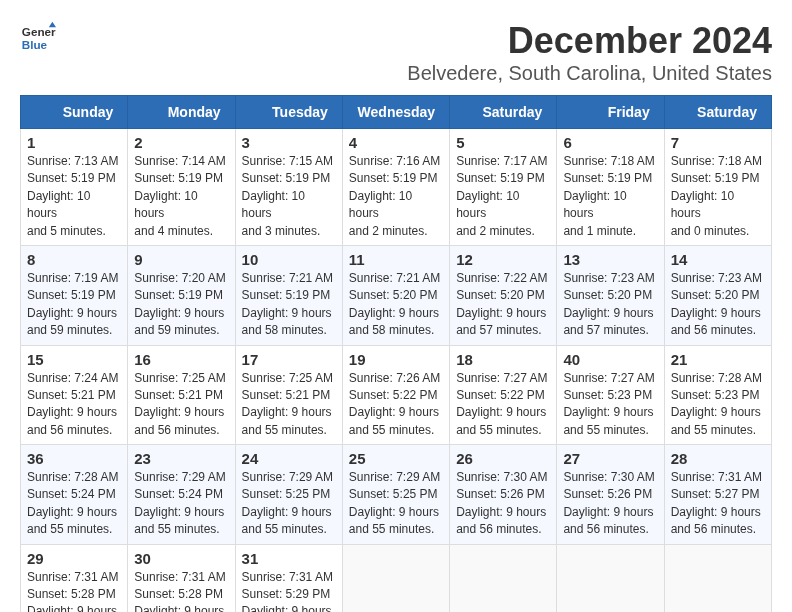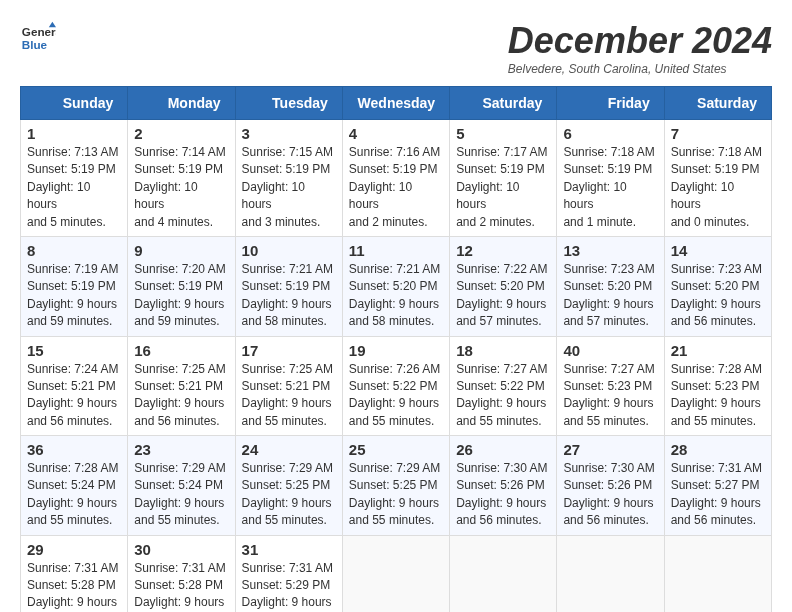--- a/index.html
+++ b/index.html
@@ -19,29 +19,29 @@
     .logo {
       display: flex;
       align-items: center;
       gap: 4px;
     }
     .logo-icon {
       width: 36px;
       height: 36px;
     }
     .title-area {
-      font-style: italic;
+      text-align: right;
     }
     .month-title {
       font-size: 36px;
       font-weight: bold;
       color: #333;
     }
     .location-title {
-      font-size: 12px;
+      font-size: 20px;
       color: #555;
     }
     .calendar-table {
       width: 100%;
       border-collapse: collapse;
       border: 1px solid #ccc;
     }
     .calendar-table th {
       background-color: #2d6db5;
       color: white;

